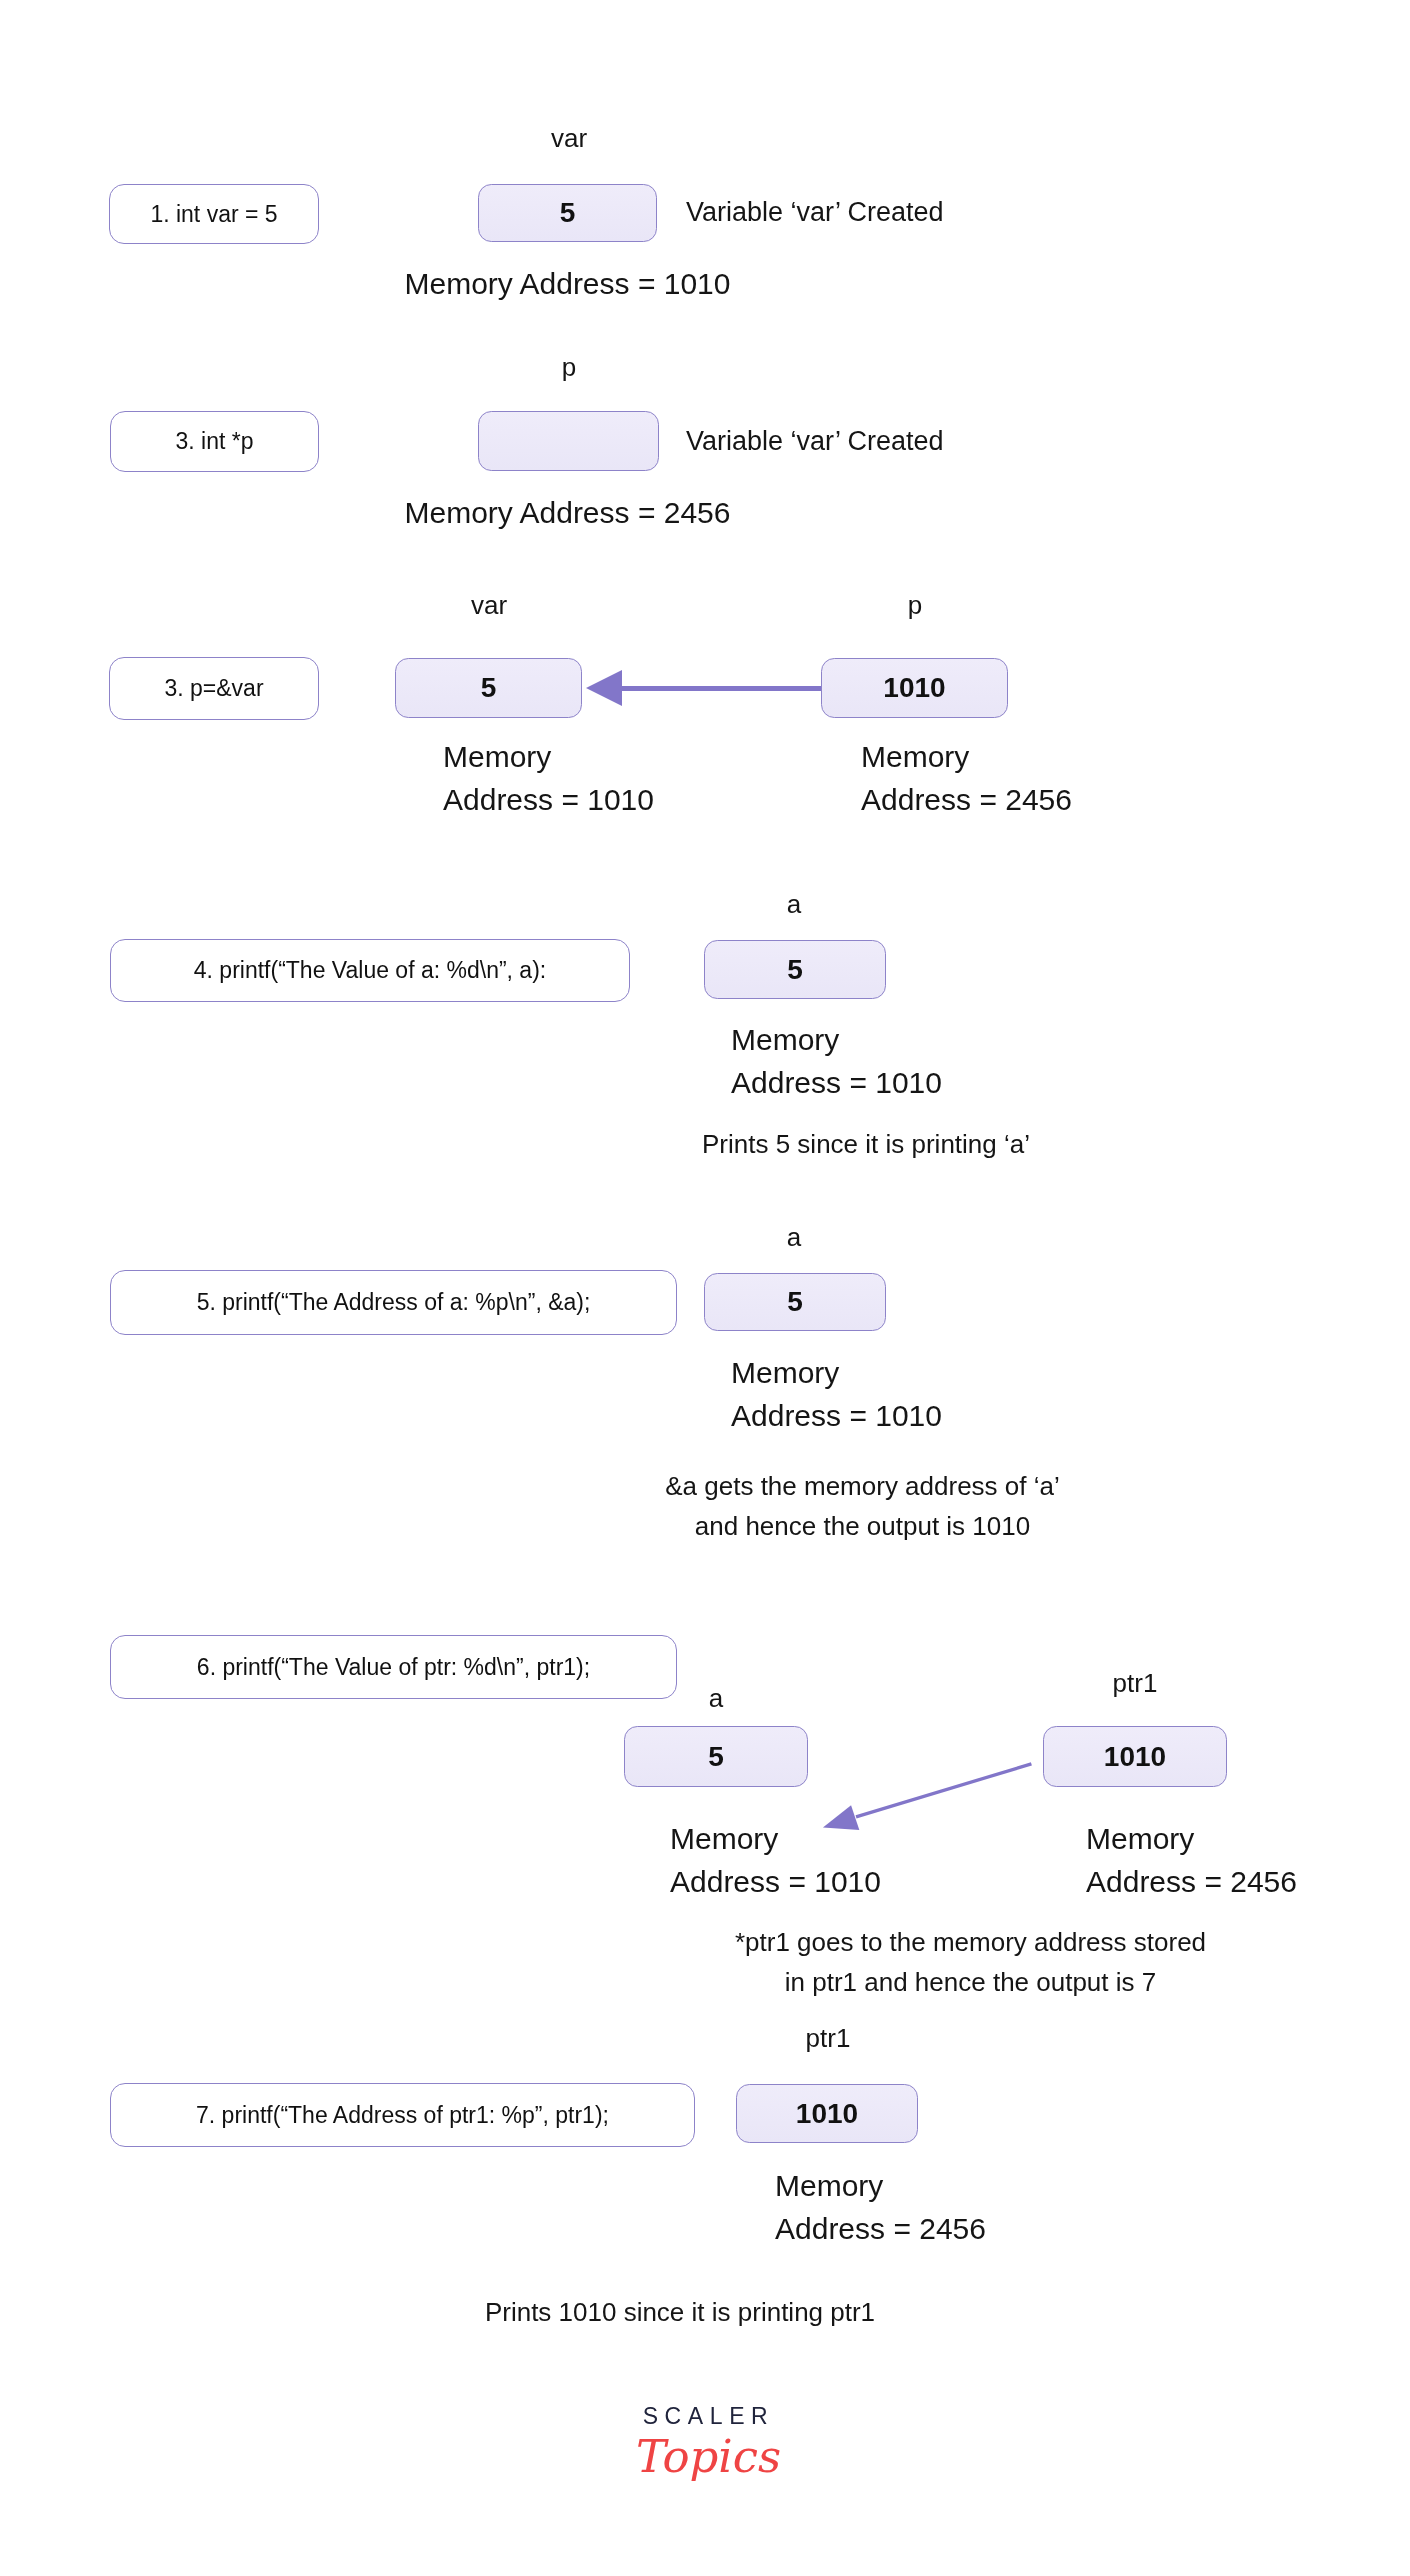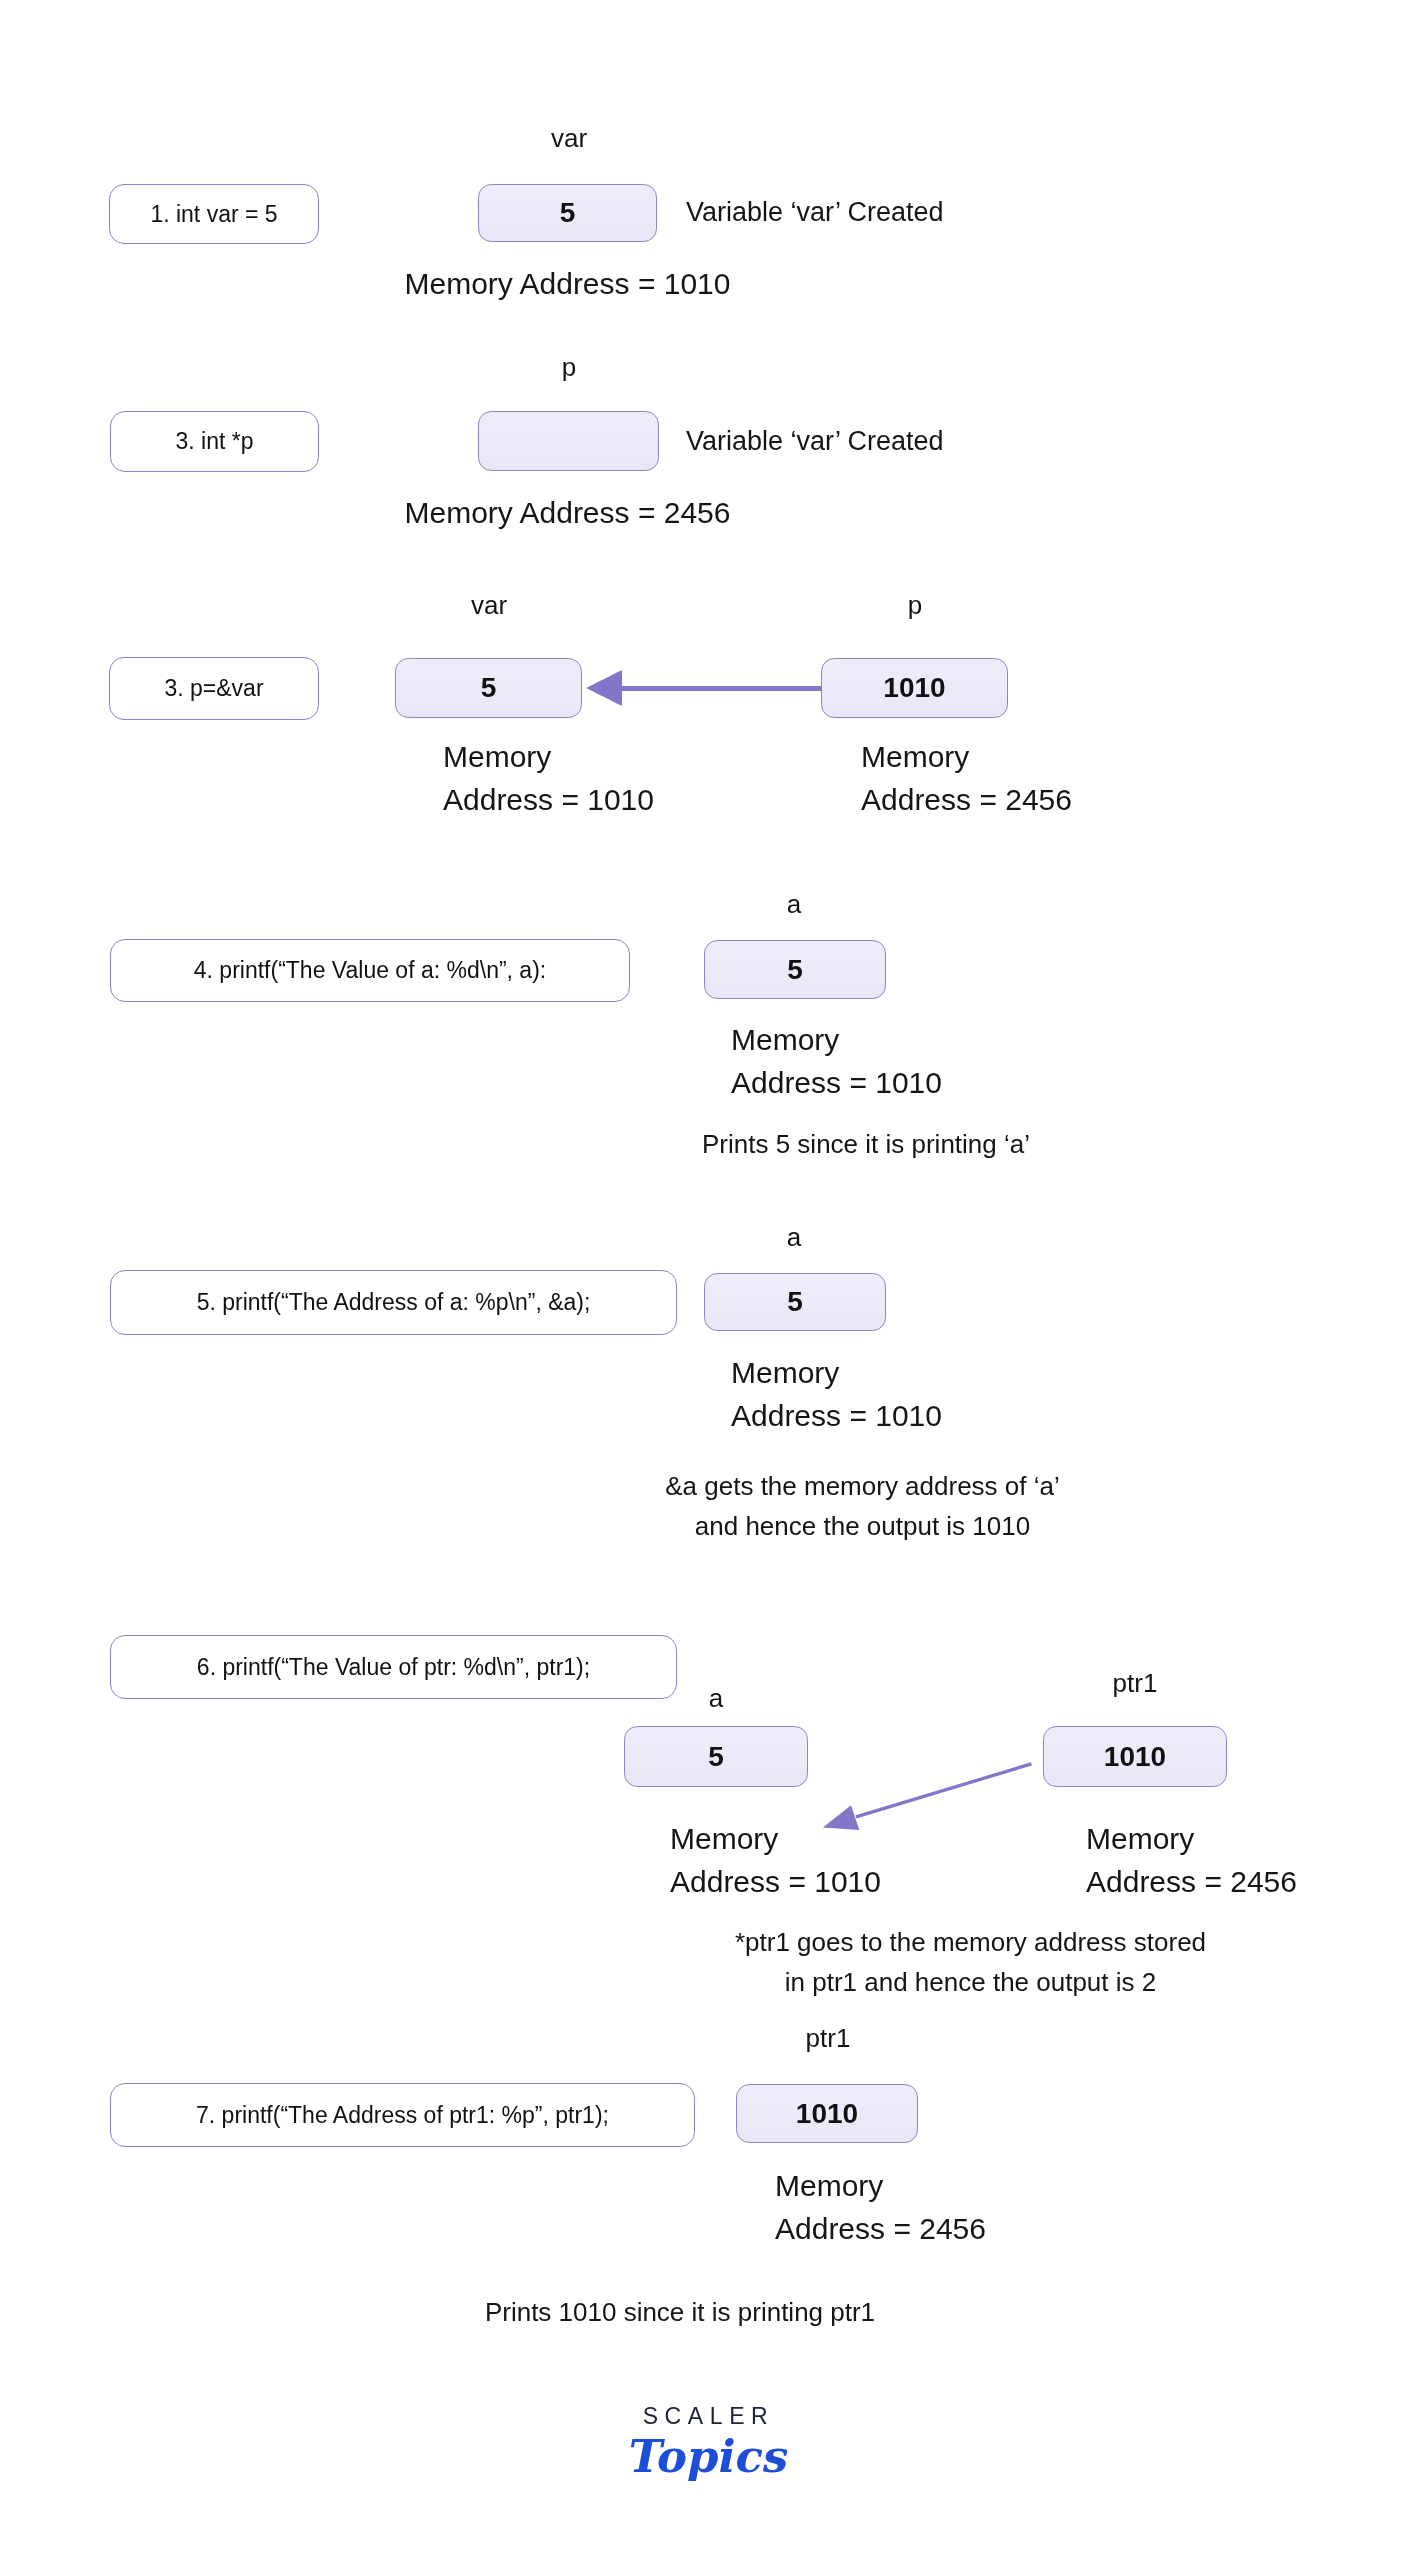--- a/index.html
+++ b/index.html
@@ -16,21 +16,21 @@
         display:flex;align-items:center;justify-content:center;
         font-size:28px;font-weight:700;color:#111}
   .mem{font-size:30px;line-height:43px;white-space:nowrap}
   .mem.center{text-align:center}
   .caption{font-size:27px;white-space:nowrap}
   .note{font-size:26px;text-align:center;line-height:40px}
   .arrowline{background:#8276c9;height:5px}
   .arrowhead-left{width:0;height:0;border-top:18px solid transparent;
                   border-bottom:18px solid transparent;border-right:36px solid #8276c9}
   .logo-top{font-size:23px;font-weight:400;letter-spacing:6.6px;color:#20243c;text-align:center}
-  .logo-sub{font-size:45px;font-style:italic;font-weight:700;color:#1d4ed8;
+  .logo-sub{font-size:45px;font-style:italic;font-weight:400;color:#ef4444;
             text-align:center;font-family:"DejaVu Serif",serif}
   svg{display:block}
 </style>
 </head>
 <body>
 
 <div id="canvas">
 
   <div class="abs lbl" style="left:486px;top:123px;width:166px">var</div>
   <div class="abs codebox" style="left:109px;top:184px;width:210px;height:60px">1. int var = 5</div>
@@ -93,21 +93,21 @@
   <div class="abs mem" style="left:670px;top:1817px">
     <div>Memory</div>
     <div>Address = 1010</div>
   </div>
   <div class="abs mem" style="left:1086px;top:1817px">
     <div>Memory</div>
     <div>Address = 2456</div>
   </div>
   <div class="abs note" style="left:701px;top:1922px;width:539px">
     <div>*ptr1 goes to the memory address stored</div>
-    <div>in ptr1 and hence the output is 2</div>
+    <div>in ptr1 and hence the output is 7</div>
   </div>
 
   <div class="abs lbl" style="left:745px;top:2023px;width:166px">ptr1</div>
   <div class="abs codebox" style="left:110px;top:2083px;width:585px;height:64px">7. printf(“The Address of ptr1: %p”, ptr1);</div>
   <div class="abs cell" style="left:736px;top:2084px;width:182px;height:59px">1010</div>
   <div class="abs mem" style="left:775px;top:2164px">
     <div>Memory</div>
     <div>Address = 2456</div>
   </div>
   <div class="abs note" style="left:452px;top:2292px;width:456px">Prints 1010 since it is printing ptr1</div>

